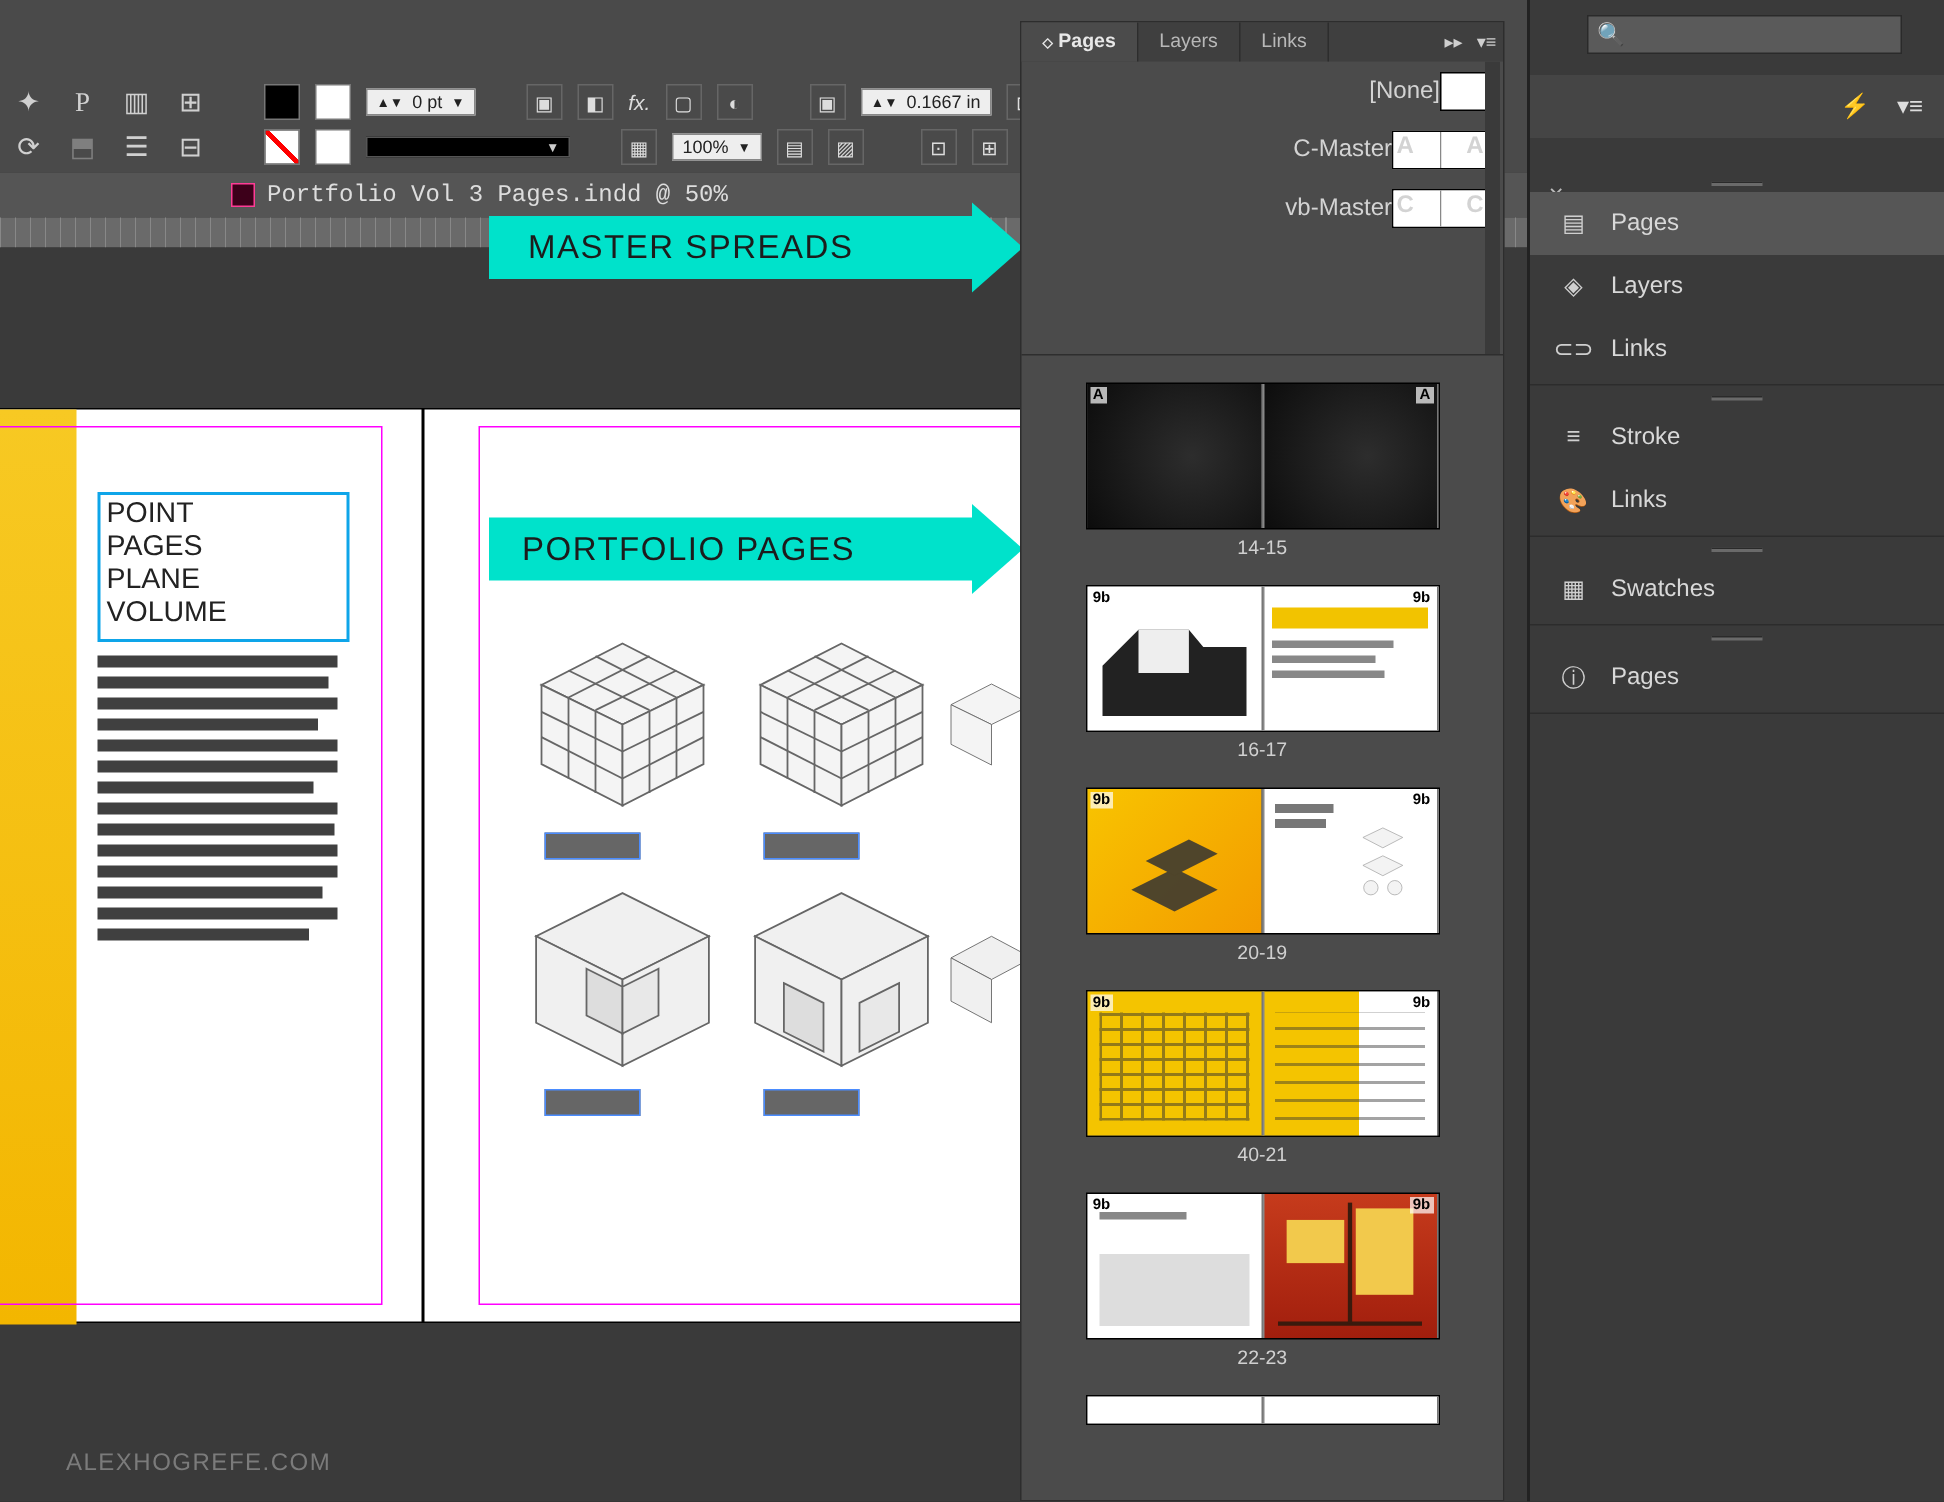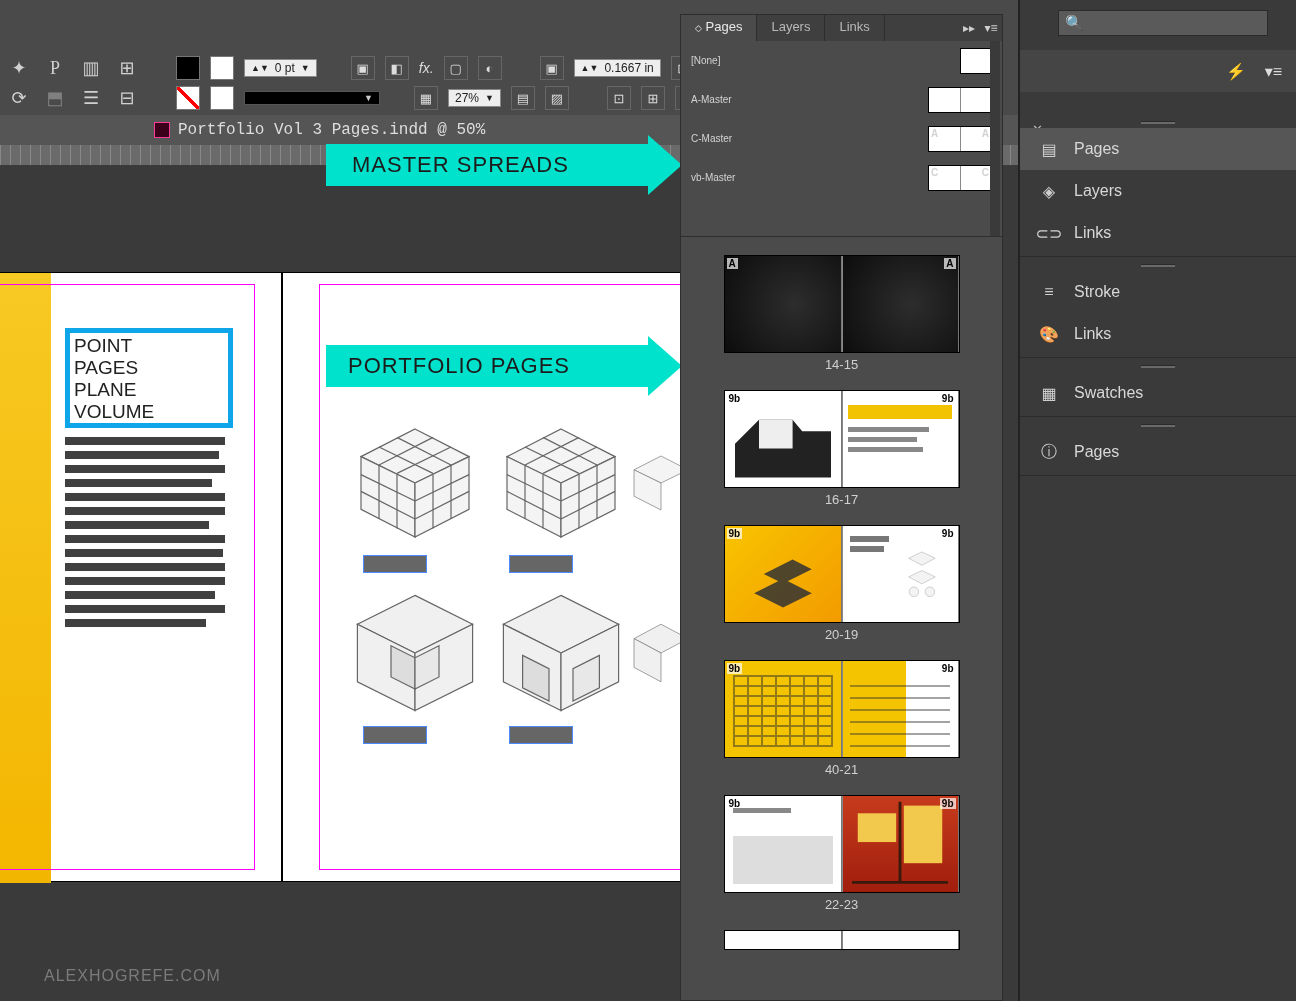--- a/index.html
+++ b/index.html
@@ -30,46 +30,46 @@
   
   .canvasArea { position: absolute; top: 165px; left: 0; width: 1018px; height: 836px; background: #3a3a3a; overflow: hidden; }
   .spreadFrame { position: absolute; top: 107px; left: -10px; width: 700px; height: 630px; }
   .pageL, .pageR { position: absolute; top: 0; height: 610px; background: #fff; border: 1px solid #000; }
   .pageL { left: 0; width: 292px; }
   .pageR { left: 292px; width: 404px; }
   .margin { position: absolute; border: 1px solid magenta; }
   .pageL .margin { top: 11px; left: 0; right: 26px; bottom: 11px; }
   .pageR .margin { top: 11px; left: 36px; right: 0; bottom: 11px; }
   .goldStrip { position: absolute; left: 0; top: 0; width: 60px; height: 610px; background: linear-gradient(180deg,#f7c923,#f3b600); }
-  .textFrame { position: absolute; border: 5px solid #0ea5e9; }
+  .textFrame { position: absolute; border: 2px solid #0ea5e9; }
   .textFrame.words { top: 55px; left: 74px; width: 168px; height: 100px; padding: 2px 4px; font-family: Arial; font-size: 19px; color:#222; line-height: 1.15; }
   .bars { position: absolute; top: 164px; left: 74px; width: 160px; }
   .bars div { background: #404040; margin-bottom: 6px; }
   .cube { position: absolute; width: 120px; height: 120px; }
   .cube svg { width: 100%; height: 100%; }
   .caption { position: absolute; width: 64px; height: 18px; border: 1px solid #4a8cff; background: #666; }
 
   
   .annot { position: absolute; height: 42px; display: flex; align-items: center; background: #00e2cb; color: #1c1c1c; font-family: "Arial Narrow", Arial; font-size: 22px; letter-spacing: 1px; padding-left: 22px; }
   .annot::after { content: ""; position: absolute; right: -34px; top: -9px; border-left: 34px solid #00e2cb; border-top: 30px solid transparent; border-bottom: 30px solid transparent; }
   .annot1 { top: 144px; left: 326px; width: 322px; padding-left: 26px; }
   .annot2 { top: 345px; left: 326px; width: 322px; }
 
   .watermark { position: absolute; left: 44px; bottom: 16px; color: #7b7b7b; font-size: 16px; letter-spacing: 1px; }
 
   
   .pagesPanel { position: absolute; top: 14px; left: 680px; width: 323px; height: 987px; background: #4b4b4b; border: 1px solid #2d2d2d; }
   .pTabs { height: 26px; background: #3f3f3f; display: flex; align-items: stretch; }
   .pTab { padding: 4px 14px 0; font-size: 13px; color: #b8b8b8; border-right: 1px solid #2d2d2d; }
-  .pTab.active { background: #4b4b4b; color: #e8e8e8; font-weight: normal; }
+  .pTab.active { background: #4b4b4b; color: #e8e8e8; font-weight: bold; }
   .pTabs .flex { flex: 1; }
   .pTabs .ico { width: 22px; display: flex; align-items: center; justify-content: center; color: #cfcfcf; font-size: 12px;}
   .mastersPane { height: 196px; border-bottom: 1px solid #2e2e2e; overflow: hidden; position: relative; }
   .masterRow { display: flex; align-items: center; height: 39px; padding: 0 10px; }
-  .masterRow span { flex: 1; font-size: 10px; color: #d3d3d3; }
+  .masterRow span { flex: 1; font-size: 16px; color: #d3d3d3; text-align: right; }
   .masterThumb { width: 64px; height: 26px; background: #fff; border: 1px solid #000; margin-left: auto; }
   .masterThumb.pair { display: flex; }
   .masterThumb.pair div { flex: 1; background: #fff; border-right: 1px solid #888; position: relative; }
   .masterThumb.pair div:last-child { border-right: 0; }
   .mLetter { position: absolute; top: 1px; font-size: 8px; color: #000; font-weight: bold; }
   .mLetter.l { left: 2px; } .mLetter.r { right: 2px; }
   .mastersPane .scrollhint { position: absolute; right: 2px; top: 0; bottom: 0; width: 10px; background: #3a3a3a; }
 
   .thumbsPane { position: absolute; top: 222px; left: 0; right: 0; bottom: 0; overflow: hidden; }
   .spreadThumb { width: 236px; margin: 18px auto 0; }
@@ -140,21 +140,21 @@
     <div style="width:16px"></div>
     <div class="swatch red"></div>
     <div class="swatch white"></div>
     <div class="dropdown" style="width:136px;background:#000;color:#000;border-color:#555">
       <span style="flex:1;height:4px;background:#000"></span>
         <span class="caret" style="color:#ccc">▼</span>
     </div>
     <div style="width:14px"></div>
     <div class="miniBtn">▦</div>
     <div class="dropdown">
-      <span>27%</span>
+      <span>100%</span>
         <span class="caret">▼</span>
     </div>
     <div class="miniBtn">▤</div>
     <div class="miniBtn">▨</div>
     <div style="width:18px"></div>
     <div class="miniBtn">⊡</div>
     <div class="miniBtn">⊞</div>
     <div class="miniBtn">▣</div>
   </div>
 </div>
@@ -302,27 +302,20 @@
     <div class="ico">▸▸</div>
     <div class="ico">▾≡</div>
   </div>
 
   <div class="mastersPane">
     <div class="masterRow">
       <span>[None]</span>
       <div class="masterThumb" style="width:32px"></div>
     </div>
     <div class="masterRow">
-      <span>A-Master</span>
-      <div class="masterThumb pair">
-          <div></div>
-          <div></div>
-        </div>
-    </div>
-    <div class="masterRow">
       <span>C-Master</span>
       <div class="masterThumb pair">
           <div>
             <span class="mLetter l">A</span>
           </div>
           <div>
             <span class="mLetter r">A</span>
           </div>
         </div>
     </div>

